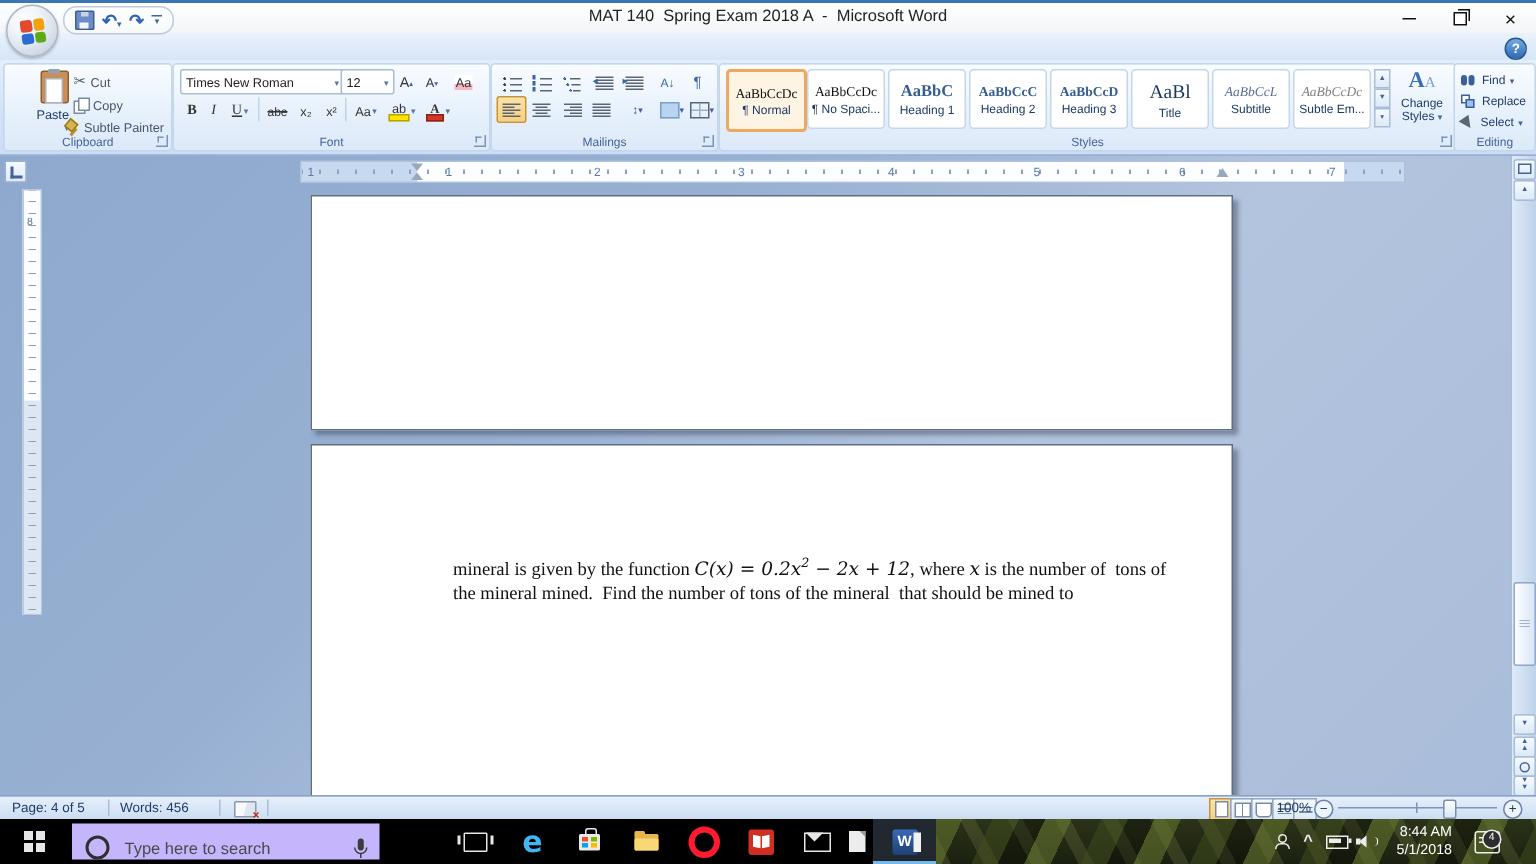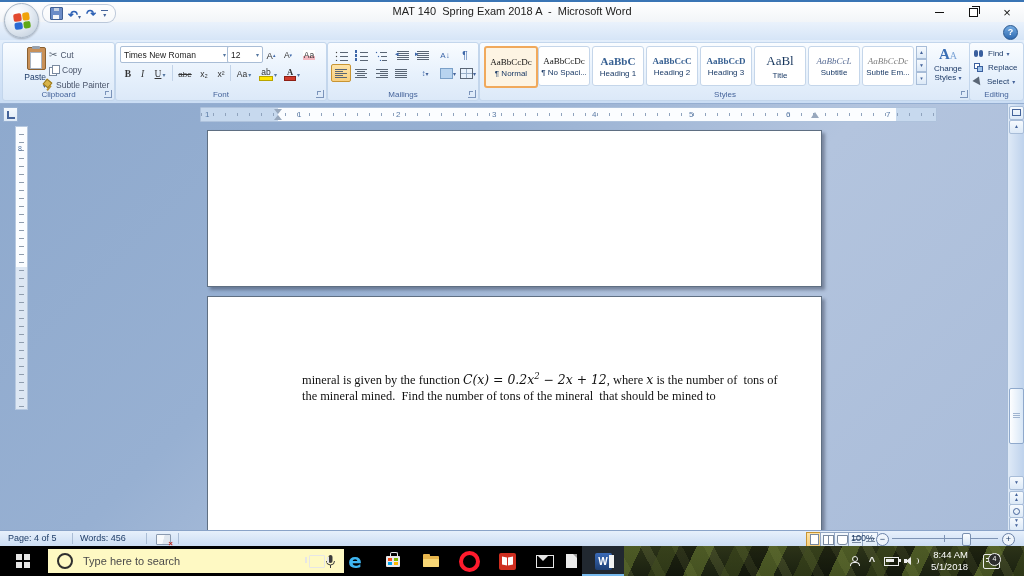--- a/index.html
+++ b/index.html
@@ -173,21 +173,21 @@
   .zoom-pin{position:absolute;top:2px;left:962px;width:7px;height:11px;background:linear-gradient(#fdfeff,#d7e6f6);border:1px solid #7a90b0;border-radius:2px;}
   
   .taskbar{position:absolute;left:0;top:546px;width:1024px;height:30px;background:#000;z-index:30;}
   .camo{position:absolute;left:624px;top:0;right:0;bottom:0;background:
     repeating-linear-gradient(115deg,rgba(104,122,48,.55) 0 16px,rgba(18,22,8,0) 16px 34px,rgba(66,78,30,.5) 34px 50px,rgba(0,0,0,.3) 50px 66px),
     repeating-linear-gradient(62deg,rgba(150,160,90,.2) 0 9px,transparent 9px 28px),
     linear-gradient(#2c3318,#1a2010);}
   .startbtn{position:absolute;left:0;top:0;width:46px;height:30px;display:flex;align-items:center;justify-content:center;}
   .startgrid{width:14px;height:14px;display:grid;grid-template-columns:1fr 1fr;grid-template-rows:1fr 1fr;gap:2px;}
   .startgrid i{background:#e6e6e6;}
-  .searchbox{position:absolute;left:48px;top:3px;width:296px;height:24px;background:#fef9c3;display:flex;align-items:center;}
+  .searchbox{position:absolute;left:48px;top:3px;width:205px;height:24px;background:#c4b5fd;display:flex;align-items:flex-end;}
   .cortana-ring{width:12px;height:12px;border:2px solid #2f2f2f;border-radius:50%;margin:0 8px 0 9px;flex:none;}
   .searchbox input{border:none;outline:none;flex:1;font-size:11px;color:#4a4a4a;font-family:"Liberation Sans",sans-serif;background:transparent;}
   .searchbox input::placeholder{color:#4a4a4a;opacity:1;}
   .mic{margin:0 8px;flex:none;}
   .tb-slot{position:absolute;top:0;width:38px;height:30px;display:flex;align-items:center;justify-content:center;}
   .ic-taskview{width:14px;height:11px;border:1.5px solid #e6e6e6;border-radius:1px;position:relative;}
   .ic-taskview:before{content:"";position:absolute;left:-5px;top:1px;width:2px;height:6px;background:#e6e6e6;}
   .ic-taskview:after{content:"";position:absolute;right:-5px;top:1px;width:2px;height:6px;background:#e6e6e6;}
   .edge-e{font-size:20px;font-weight:bold;color:#3fb6f2;font-family:"DejaVu Sans",sans-serif;}
   .ic-store{position:relative;width:14px;height:11px;background:#e9e9e9;border-radius:1px;}

